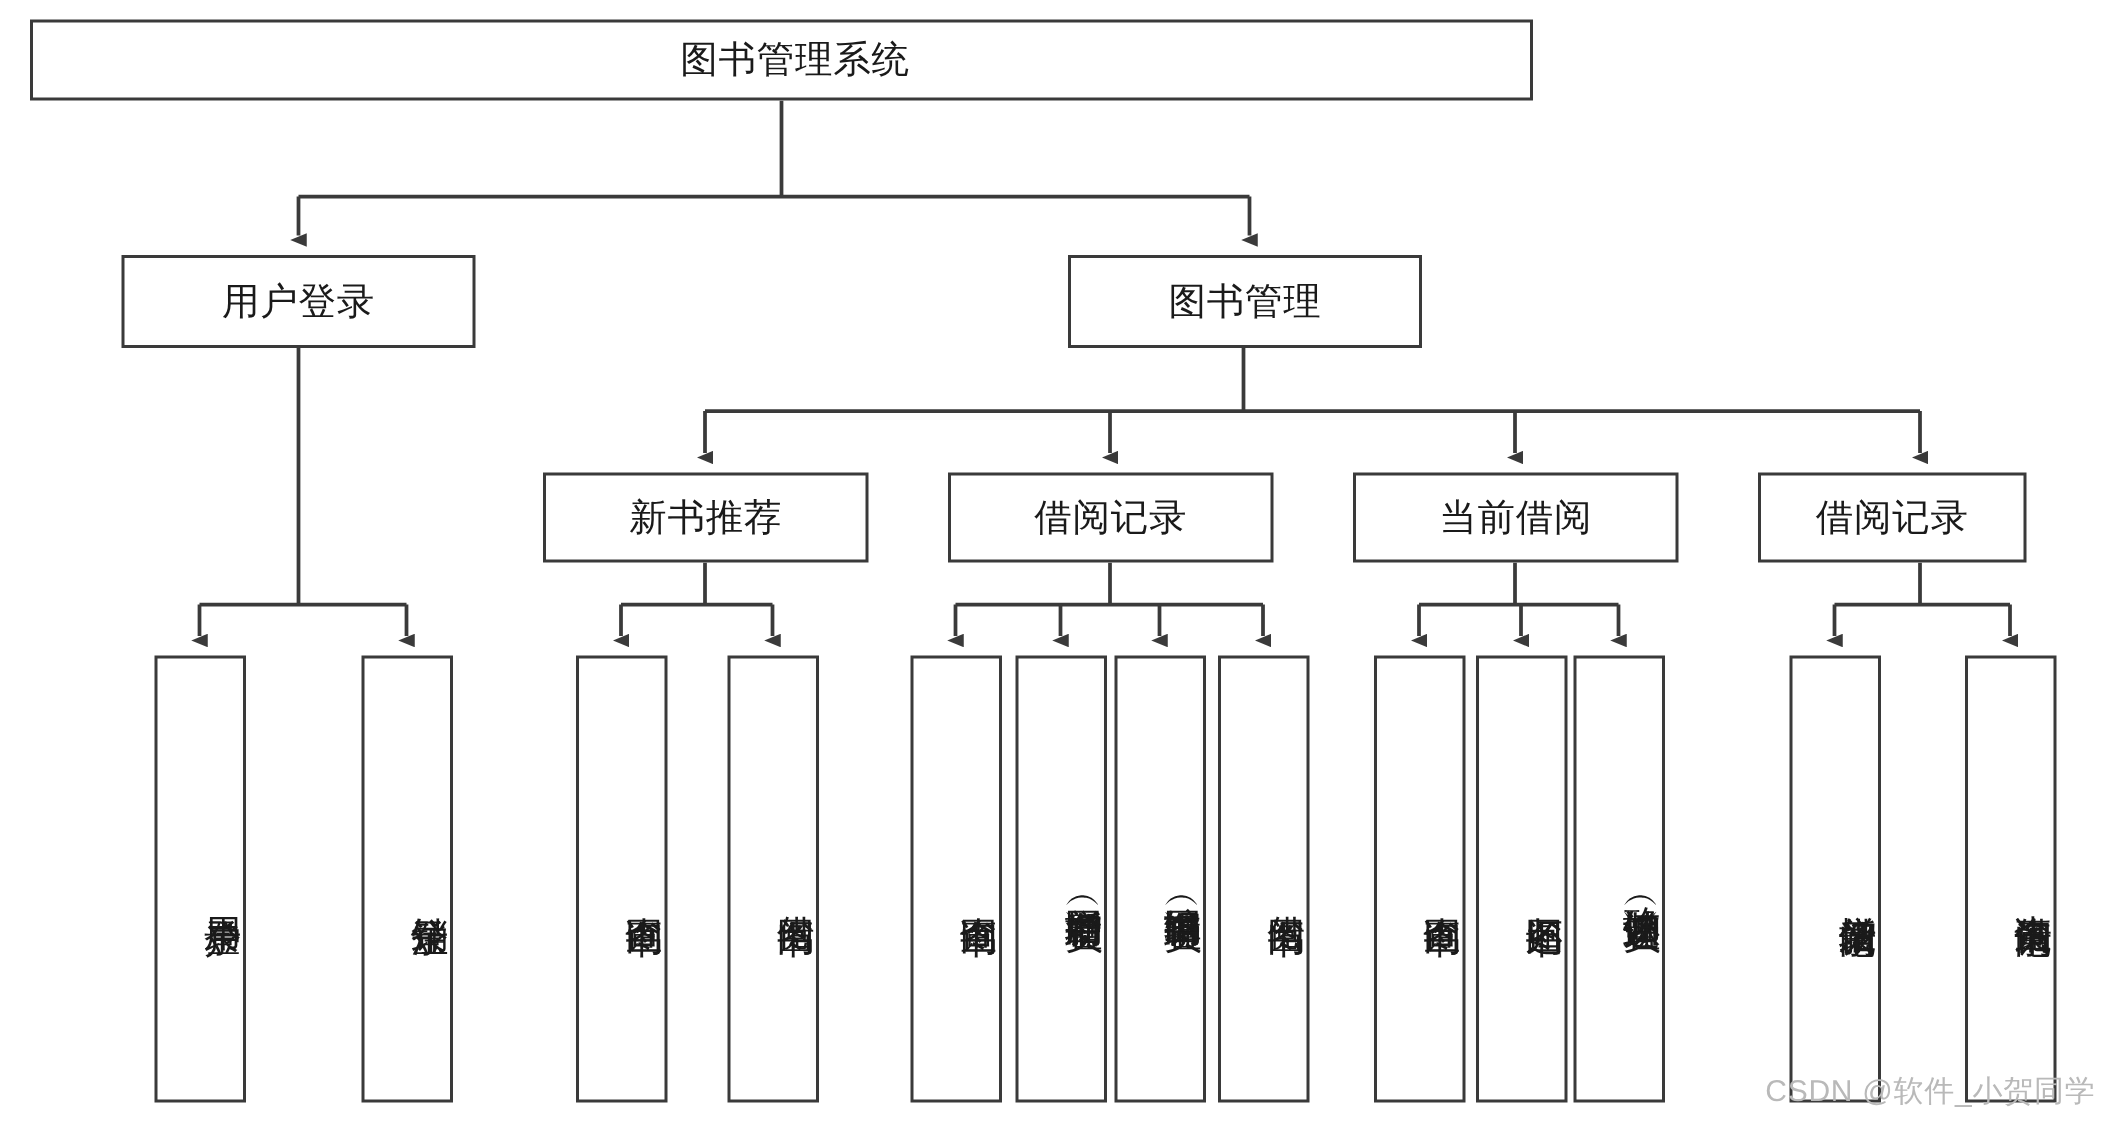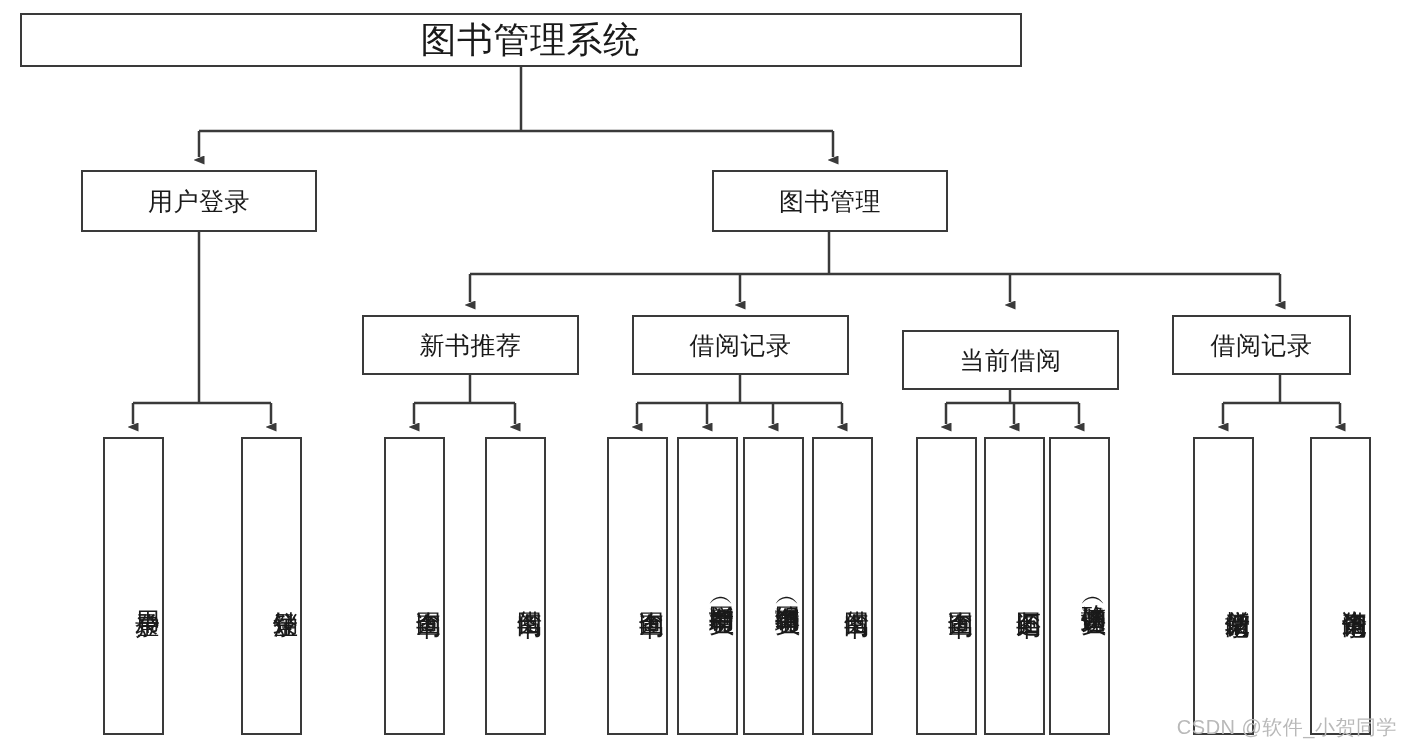--- a/index.html
+++ b/index.html
@@ -26,21 +26,21 @@
     align-items: center;
     justify-content: center;
     color: #1a1a1a;
   }
   .node.horiz {
     font-size: 25px;
     line-height: 1.2;
     letter-spacing: 0.5px;
   }
   .node.root {
-    font-size: 36px;
+    font-size: 25px;
     padding-left: 18px;
   }
   .node.vert {
     writing-mode: vertical-rl;
     text-orientation: upright;
     font-size: 25px;
     line-height: 1.18;
     letter-spacing: 1px;
     padding-top: 14px;
     align-items: flex-start;
@@ -123,21 +123,21 @@
     </g>
   </svg>
 
   <div class="node horiz root" style="left:20px; top:13px; width:1002px; height:54px;">图书管理系统</div>
 
   <div class="node horiz" style="left:81px; top:170px; width:236px; height:62px;">用户登录</div>
   <div class="node horiz" style="left:362px; top:315px; width:217px; height:60px;">新书推荐</div>
 
   <div class="node horiz" style="left:712px; top:170px; width:236px; height:62px;">图书管理</div>
   <div class="node horiz" style="left:632px; top:315px; width:217px; height:60px;">借阅记录</div>
-  <div class="node horiz" style="left:902px; top:330px; width:217px; height:60px;">当前借阅</div>
+  <div class="node horiz" style="left:902px; top:315px; width:217px; height:60px;">当前借阅</div>
   <div class="node horiz" style="left:1172px; top:315px; width:179px; height:60px;">借阅记录</div>
 
   <div class="node vert" style="left:103px; top:437px; width:61px; height:298px;">用户登录</div>
   <div class="node vert" style="left:241px; top:437px; width:61px; height:298px;">注销登录</div>
 
   <div class="node vert" style="left:384px; top:437px; width:61px; height:298px;">查询图书</div>
   <div class="node vert" style="left:485px; top:437px; width:61px; height:298px;">借阅图书</div>
 
   <div class="node vert" style="left:607px; top:437px; width:61px; height:298px;">查询图书</div>
   <div class="node vert tall" style="left:677px; top:437px; width:61px; height:298px;">新增图书（管理员）</div>

